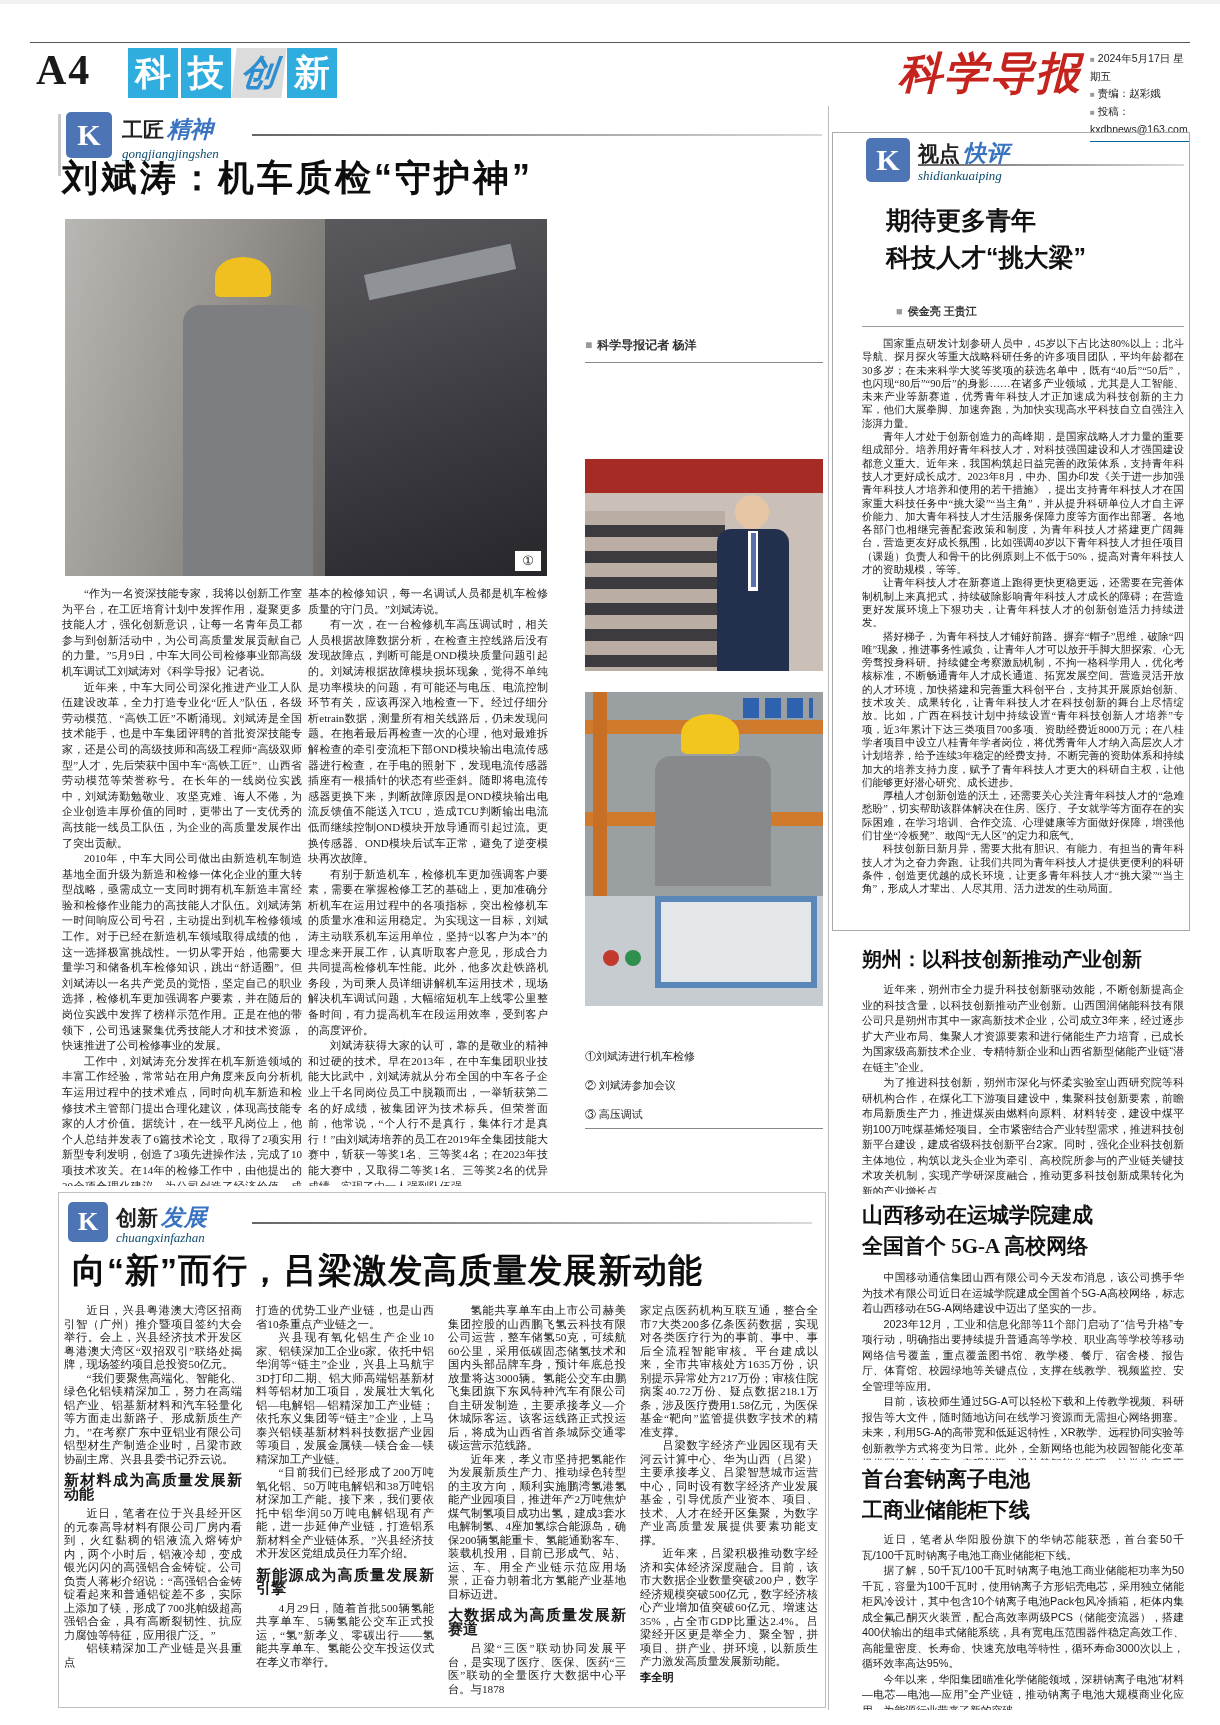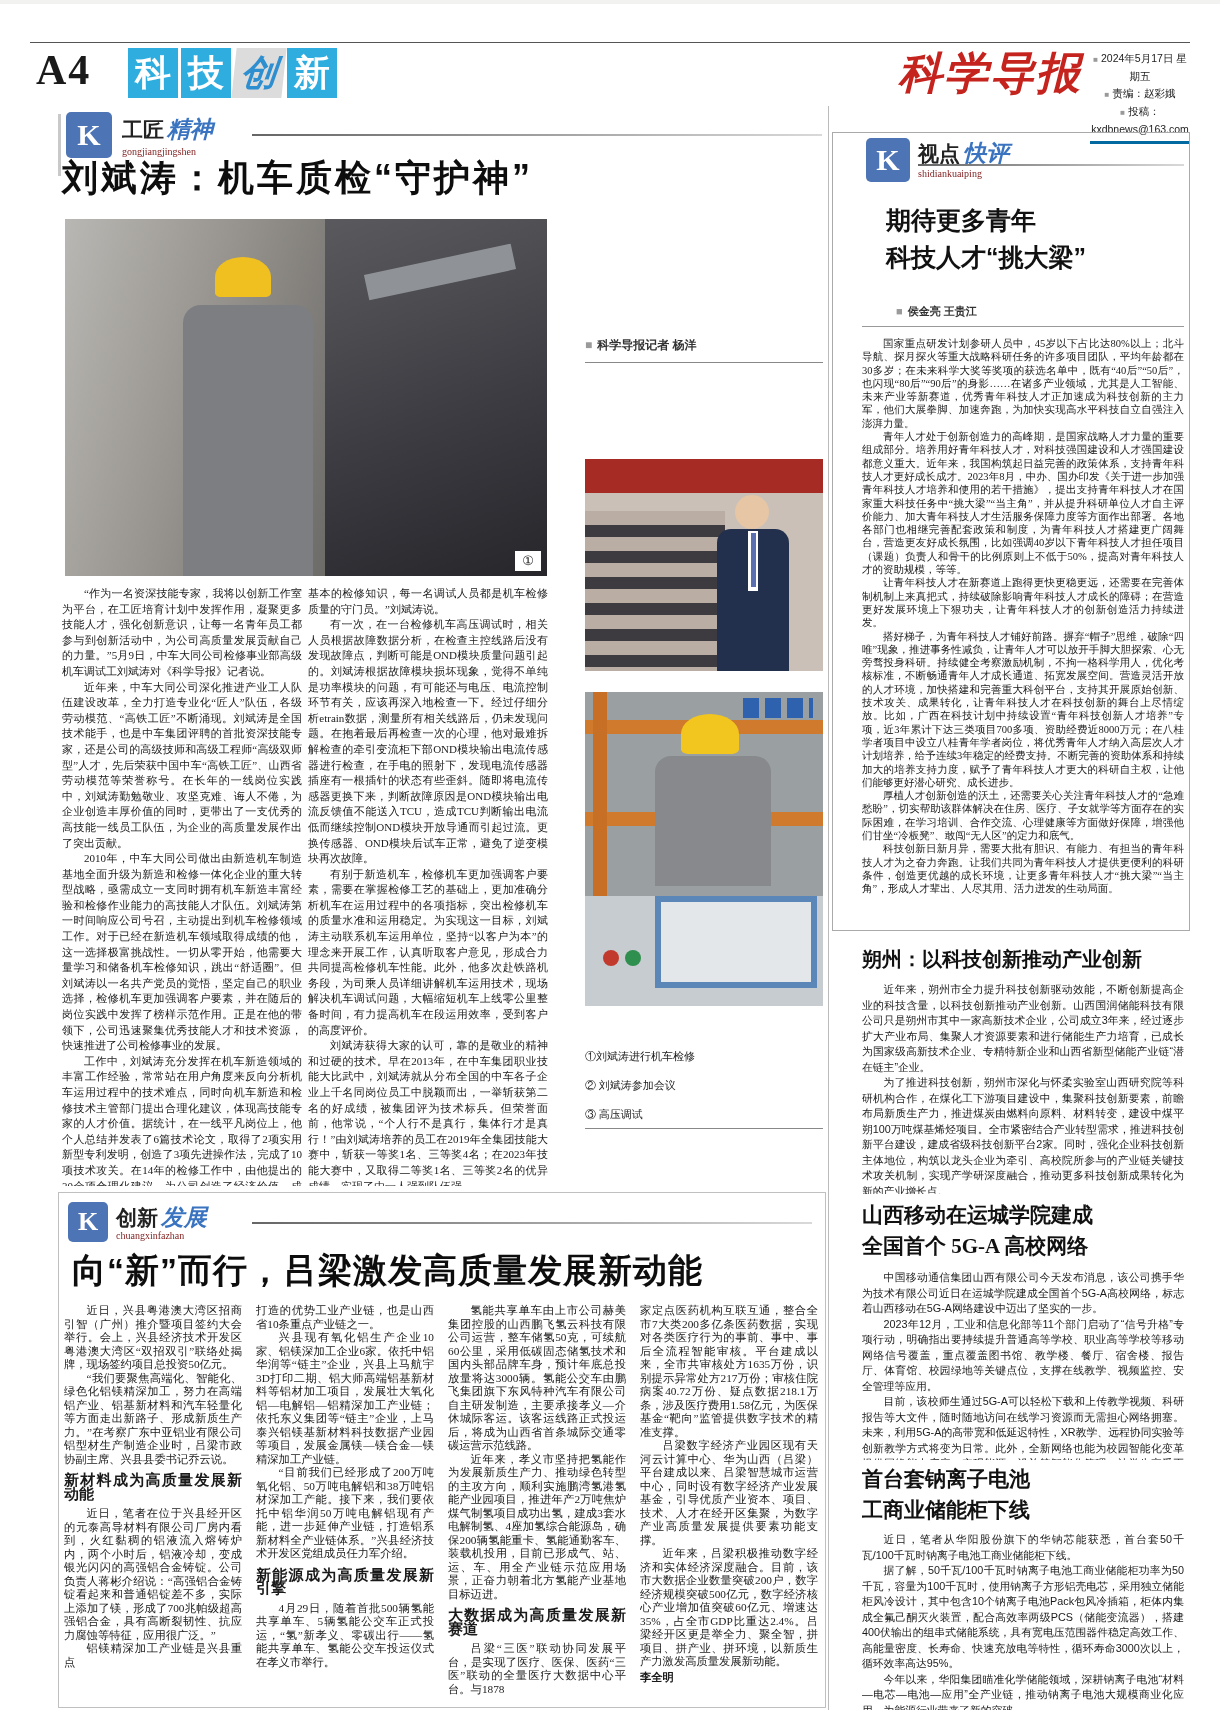--- a/index.html
+++ b/index.html
@@ -11,29 +11,29 @@
   .top-rule{left:30px;top:38px;width:1160px;height:1px;background:#555;}
   .pageno{left:36px;top:42px;font-size:42px;font-weight:bold;letter-spacing:2px;}
   .tiles{left:128px;top:44px;display:flex;gap:3px;}
   .tile{width:50px;height:50px;display:flex;align-items:center;justify-content:center;
         font-size:36px;font-weight:900;font-family:"Liberation Sans",sans-serif;}
   .tile.blue{background:#2eadde;color:#fff;}
   .tile.gray{background:#dcdcdc;color:#2e8fd0;font-style:italic;transform:skew(-6deg);}
   .masthead{left:898px;top:40px;font-size:44px;font-weight:bold;font-style:italic;
             color:#c5231e;letter-spacing:2px;font-family:"Liberation Serif",serif;}
   .pubinfo{left:1090px;top:46px;width:100px;font-size:10.5px;line-height:17px;color:#222;
-           font-family:"Liberation Sans",sans-serif;border-bottom:3px solid #0369a1;padding-bottom:3px;text-align:center;}
+           font-family:"Liberation Sans",sans-serif;border-bottom:1px solid #0369a1;padding-bottom:3px;}
   .pubinfo .sq{color:#999;font-size:8px;margin-right:3px;}
   
   .kbox{width:46px;height:46px;background:#4d74b5;border-radius:5px;color:#fff;
         display:flex;align-items:center;justify-content:center;font-size:30px;
         font-weight:bold;font-family:"Liberation Serif",serif;}
   .label-main{font-size:21px;font-weight:bold;color:#222;}
   .label-accent{font-size:23px;font-weight:bold;font-style:italic;color:#3a74c0;margin-left:3px;}
-  .pinyin{font-size:10px;color:#7f1d1d;}
+  .pinyin{font-size:13px;font-style:italic;color:#0c4a6e;}
   .keyline{height:2px;background:linear-gradient(to right,#666,#d9d9d9);}
   .notch{width:3px;background:#c9c9c9;}
   
   .main-headline{left:62px;top:150px;width:740px;font-size:36px;font-weight:900;
                  letter-spacing:3px;color:#0d0d0d;}
   .photo{overflow:hidden;}
   .byline{left:585px;top:333px;width:238px;font-size:12px;font-weight:bold;
           font-family:"Liberation Sans",sans-serif;color:#333;border-bottom:1px solid #888;
           padding-bottom:8px;}
   .byline .sq{color:#9a9a9a;margin-right:5px;}
@@ -231,18 +231,18 @@
     <p>4月29日，随着首批500辆氢能共享单车、5辆氢能公交车正式投运，“氢”新孝义、零碳出行——氢能共享单车、氢能公交车投运仪式在孝义市举行。</p>
   </div>
   <div class="abs newscol b-col" style="left:448px;">
     <p>氢能共享单车由上市公司赫美集团控股的山西鹏飞氢云科技有限公司运营，整车储氢50克，可续航60公里，采用低碳固态储氢技术和国内头部品牌车身，预计年底总投放量将达3000辆。氢能公交车由鹏飞集团旗下东风特种汽车有限公司自主研发制造，主要承接孝义—介休城际客运。该客运线路正式投运后，将成为山西省首条城际交通零碳运营示范线路。</p>
     <p>近年来，孝义市坚持把氢能作为发展新质生产力、推动绿色转型的主攻方向，顺利实施鹏湾氢港氢能产业园项目，推进年产2万吨焦炉煤气制氢项目成功出氢，建成3套水电解制氢、4座加氢综合能源岛，确保200辆氢能重卡、氢能通勤客车、装载机投用，目前已形成气、站、运、车、用全产业链示范应用场景，正奋力朝着北方氢能产业基地目标迈进。</p>
     <p class="subhead">大数据成为高质量发展新赛道</p>
     <p>吕梁“三医”联动协同发展平台，是实现了医疗、医保、医药“三医”联动的全量医疗大数据中心平台。与1878</p>
   </div>
   <div class="abs newscol b-col" style="left:640px;">
     <p style="text-indent:0;">家定点医药机构互联互通，整合全市7大类200多亿条医药数据，实现对各类医疗行为的事前、事中、事后全流程智能审核。平台建成以来，全市共审核处方1635万份，识别提示异常处方217万份；审核住院病案40.72万份、疑点数据218.1万条，涉及医疗费用1.58亿元，为医保基金“靶向”监管提供数字技术的精准支撑。</p>
-    <p>吕梁数字经济产业园区现有天河云计算中心、华为山西（吕梁）平台建成以来、吕梁智慧城市运营中心，同时设有数字经济产业发展基金，引导优质产业资本、项目、技术、人才在经开区集聚，为数字产业高质量发展提供要素功能支撑。</p>
+    <p>吕梁数字经济产业园区现有天河云计算中心、华为山西（吕梁）主要承接孝义、吕梁智慧城市运营中心，同时设有数字经济产业发展基金，引导优质产业资本、项目、技术、人才在经开区集聚，为数字产业高质量发展提供要素功能支撑。</p>
     <p>近年来，吕梁积极推动数字经济和实体经济深度融合。目前，该市大数据企业数量突破200户，数字经济规模突破500亿元，数字经济核心产业增加值突破60亿元、增速达35%，占全市GDP比重达2.4%。吕梁经开区更是举全力、聚全智，拼项目、拼产业、拼环境，以新质生产力激发高质量发展新动能。</p>
     <p class="author">李全明</p>
   </div>
 
 </div>
 
 </body></html>

